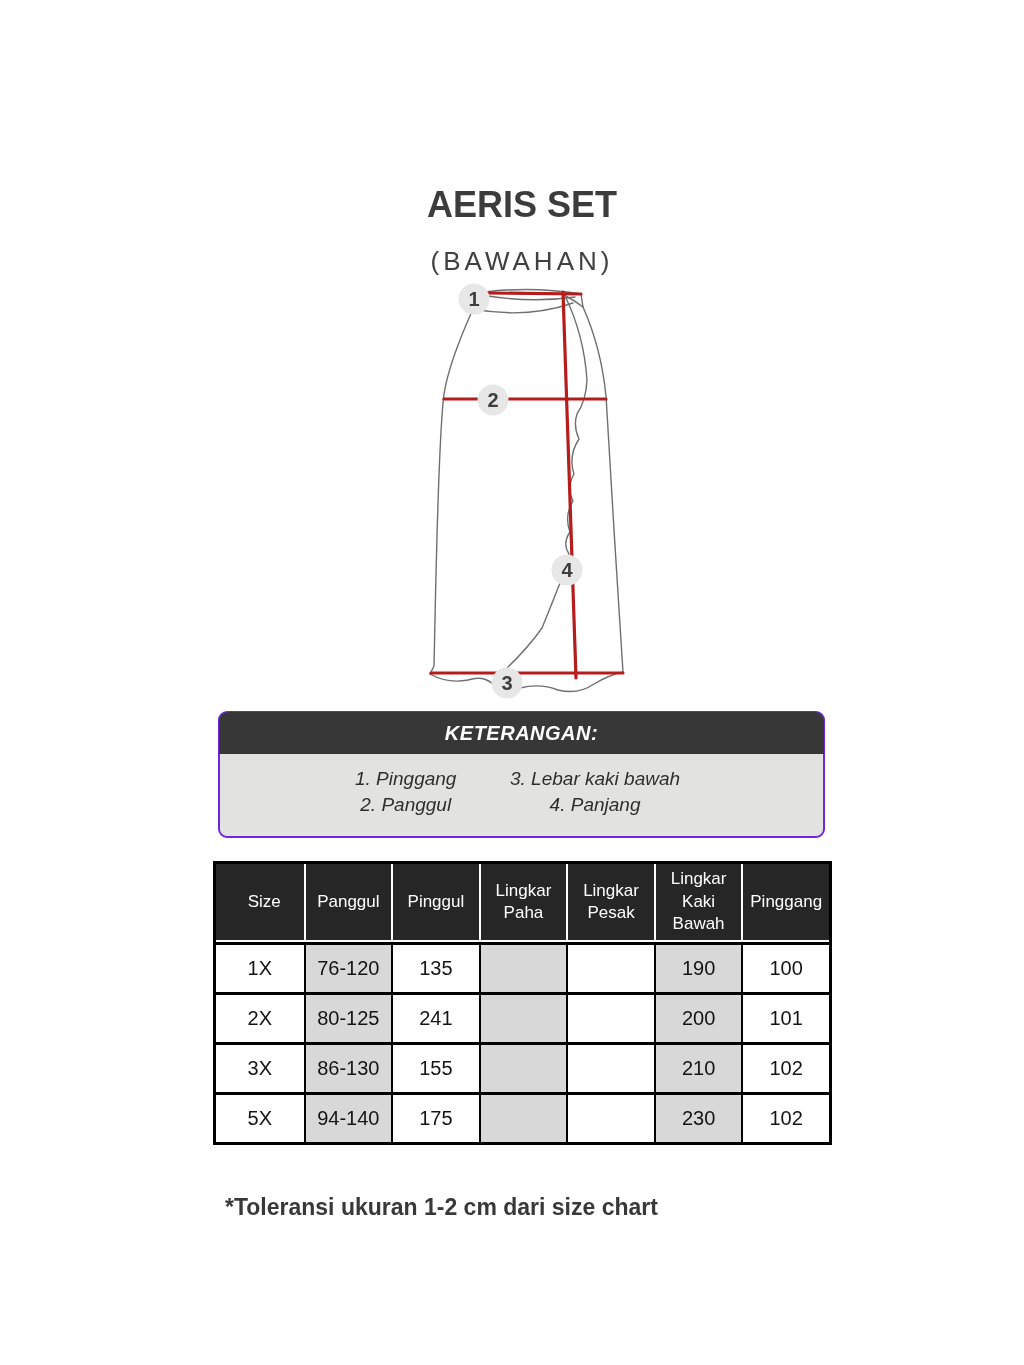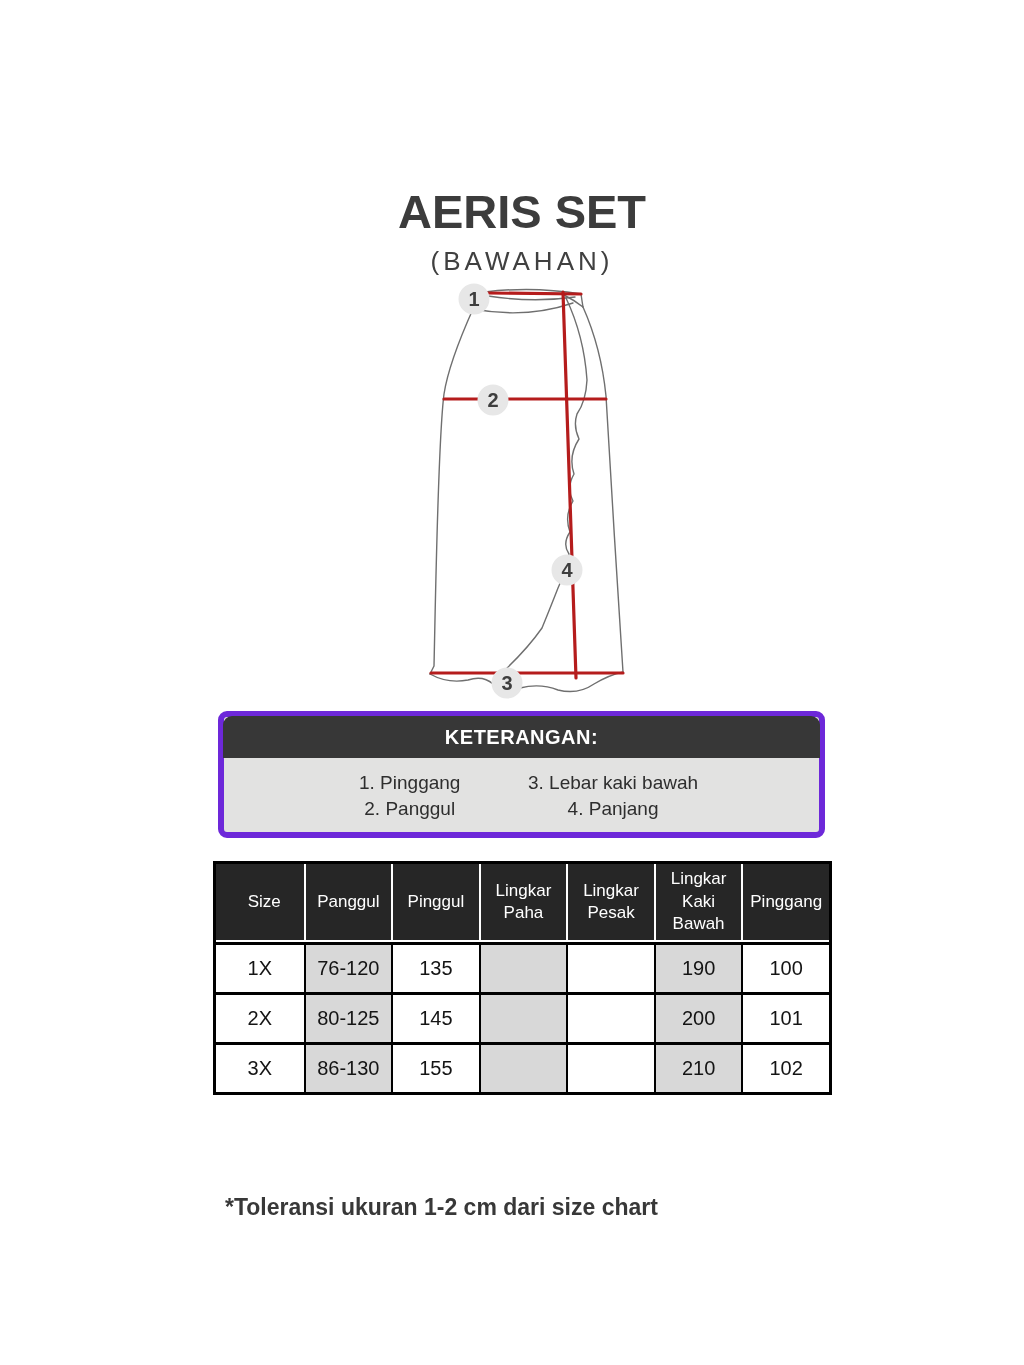--- a/index.html
+++ b/index.html
@@ -7,49 +7,50 @@
   body {
     width: 1024px; height: 1365px;
     position: relative;
     font-family: "Liberation Sans", sans-serif;
     color: #3c3c3c;
     overflow: hidden;
   }
   .page-title {
     position: absolute; left: 213px; top: 184px; width: 618px;
     text-align: center;
-    font-size: 47px; font-weight: 700; letter-spacing: 0;
+    font-size: 36px; font-weight: 700; letter-spacing: 0;
     color: #3c3c3c;
   }
   .page-subtitle {
     position: absolute; left: 213px; top: 246px; width: 618px;
     text-align: center;
     font-size: 26px; font-weight: 400; letter-spacing: 4px;
     color: #404040;
   }
   .diagram-svg { position: absolute; left: 408px; top: 276px; }
 
   
   .legend-box {
     position: absolute; left: 218px; top: 711px; width: 607px; height: 127px;
     background: #e2e2e1;
-    border: 6px solid #6d28d9;
+    border: 2px solid #6d28d9;
     border-radius: 9px;
+    font-style: italic;
   }
   .legend-header {
     position: absolute; left: -1px; top: -1px; right: -1px; height: 42px;
     background: #373737;
     border-radius: 9px 9px 0 0;
     color: #ffffff;
     font-size: 20px; font-weight: 600; letter-spacing: 0.5px;
     text-align: center; line-height: 42px;
   }
   .legend-col { position: absolute; top: 53px; font-size: 19px; color: #2e2e2e; }
   .legend-col-1 { left: 135px; }
-  .legend-col-2 { left: 290px; margin-left: 14px; }
+  .legend-col-2 { left: 290px; }
   .legend-item { line-height: 26px; white-space: nowrap; text-align: center; }
 
   
   .size-table {
     position: absolute; left: 213px; top: 861px; width: 619px;
     border-collapse: separate; border-spacing: 0;
     border: 3px solid #000000;
     table-layout: fixed;
   }
   .size-table th {
@@ -149,31 +150,40 @@
       <td>76-120</td>
       <td>135</td>
       <td></td>
       <td></td>
       <td>190</td>
       <td>100</td>
     </tr>
     <tr>
       <td>2X</td>
       <td>80-125</td>
-      <td>145</td>
+      <td>241</td>
       <td></td>
       <td></td>
       <td>200</td>
       <td>101</td>
     </tr>
     <tr>
       <td>3X</td>
       <td>86-130</td>
       <td>155</td>
       <td></td>
       <td></td>
       <td>210</td>
       <td>102</td>
     </tr>
+    <tr>
+      <td>5X</td>
+      <td>94-140</td>
+      <td>175</td>
+      <td></td>
+      <td></td>
+      <td>230</td>
+      <td>102</td>
+    </tr>
   </tbody>
 </table>
 
 <div class="footnote">*Toleransi ukuran 1-2 cm dari size chart</div>
 
 </body></html>

